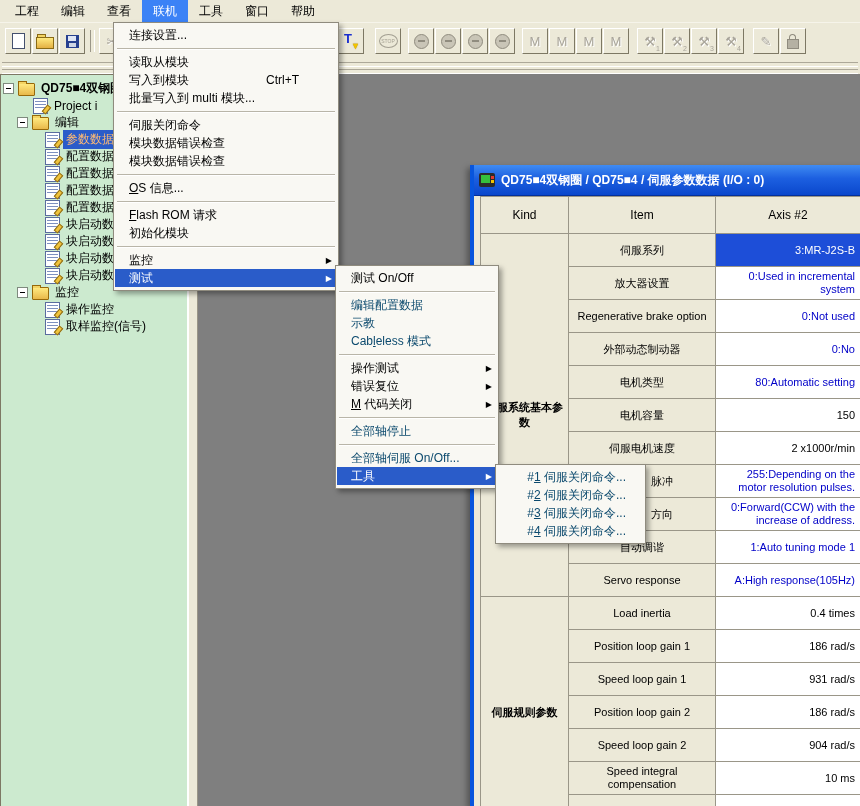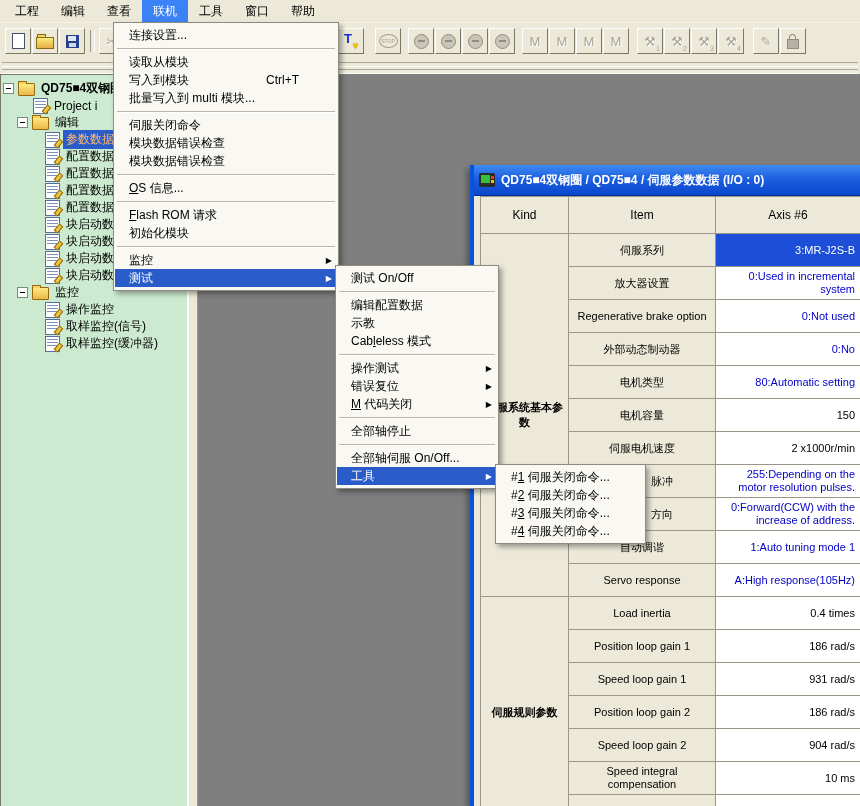--- a/index.html
+++ b/index.html
@@ -77,25 +77,25 @@
   td.kind{font-weight:bold;text-align:center;background:#ECE9D8;font-size:12px;line-height:15px;padding:0 2px;}
   td.item{text-align:center;background:#ECE9D8;padding:0 2px;line-height:13px;}
   td.item.shift{text-align:right;padding-right:42px;}
   td.val{background:#fff;text-align:right;padding:0 5px;line-height:13px;color:#000;}
   td.val.enum{color:#0000C8;}
   td.val.selected{background:#1d4ed8;color:#fff;font-size:12px;}
   
   .menu-panel{position:absolute;background:#F9F8F3;border:1px solid #8f8b7e;box-shadow:3px 3px 5px rgba(0,0,0,.35);padding:3px 1px;}
   #online-menu{left:113px;top:22px;width:222px;z-index:50;}
   #test-submenu{left:335px;top:265px;width:160px;z-index:60;}
-  #tools-submenu{left:495px;top:464px;width:147px;z-index:70;}
+  #tools-submenu{left:495px;top:464px;width:147px;z-index:70;text-align:right;}
   .menu-row{height:18px;line-height:18px;position:relative;padding:0 18px 0 14px;white-space:nowrap;cursor:default;}
   .menu-row .accel{position:absolute;right:38px;}
   .menu-row .arrow{position:absolute;right:5px;top:1px;font-size:8px;}
-  .menu-row.disabled{color:#000000;}
+  .menu-row.disabled{color:#0c4a6e;}
   .menu-row.highlight{background:#2A5CC9;color:#fff;}
   .menu-sep{height:9px;position:relative;}
   .menu-sep::before{content:"";position:absolute;left:2px;right:2px;top:4px;border-top:1px solid #b9b5a8;border-bottom:1px solid #fff;}
   u{text-decoration:underline;}
 </style>
 </head>
 <body>
 
 <div id="menubar">
     <span class="mb-item">工程</span>
@@ -257,45 +257,40 @@
       <div class="tree-row">
         <span style="width: 44px; flex: 0 0 auto;"></span>
         <span class="icon-doc"></span>
         <span class="tree-label">操作监控</span>
       </div>
       <div class="tree-row">
         <span style="width: 44px; flex: 0 0 auto;"></span>
         <span class="icon-doc"></span>
         <span class="tree-label">取样监控(信号)</span>
       </div>
-      <div class="tree-row">
-        <span style="width: 44px; flex: 0 0 auto;"></span>
-        <span class="icon-doc"></span>
-        <span class="tree-label">取样监控(缓冲器)</span>
-      </div>
     </div>
   <div id="splitter"></div>
 </div>
 
 <div id="servo-window">
   <div id="servo-titlebar">
     <span class="title-icon"></span>
     <span id="servo-title">QD75■4双钢圈 / QD75■4 / 伺服参数数据 (I/O : 0)</span>
   </div>
   <table id="servo-table">
     <colgroup>
         <col style="width:88px">
         <col style="width:147px">
         <col style="width:145px">
       </colgroup>
     <thead>
         <tr id="servo-header-row">
           <th>Kind</th>
           <th>Item</th>
-          <th>Axis #6</th>
+          <th>Axis #2</th>
         </tr>
       </thead>
     <tbody id="servo-body">
         <tr>
           <td class="kind" rowspan="11">伺服系统基本参数</td>
           <td class="item">伺服系列</td>
           <td class="val selected">3:MR-J2S-B</td>
         </tr>
         <tr>
           <td class="item">放大器设置</td>

